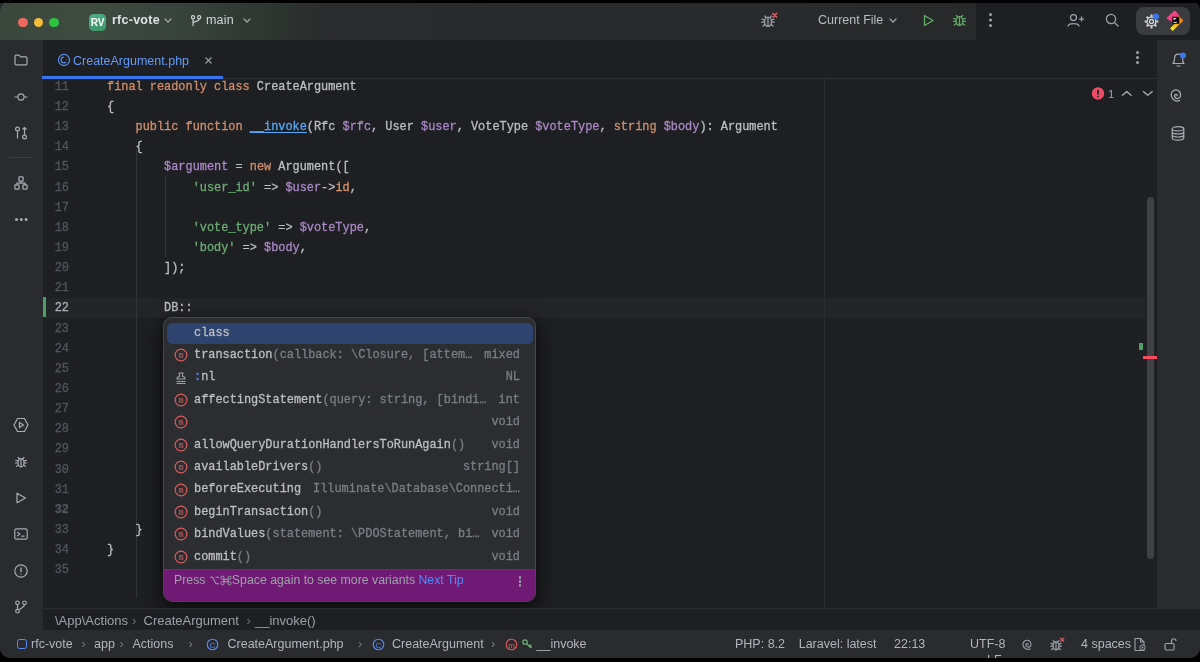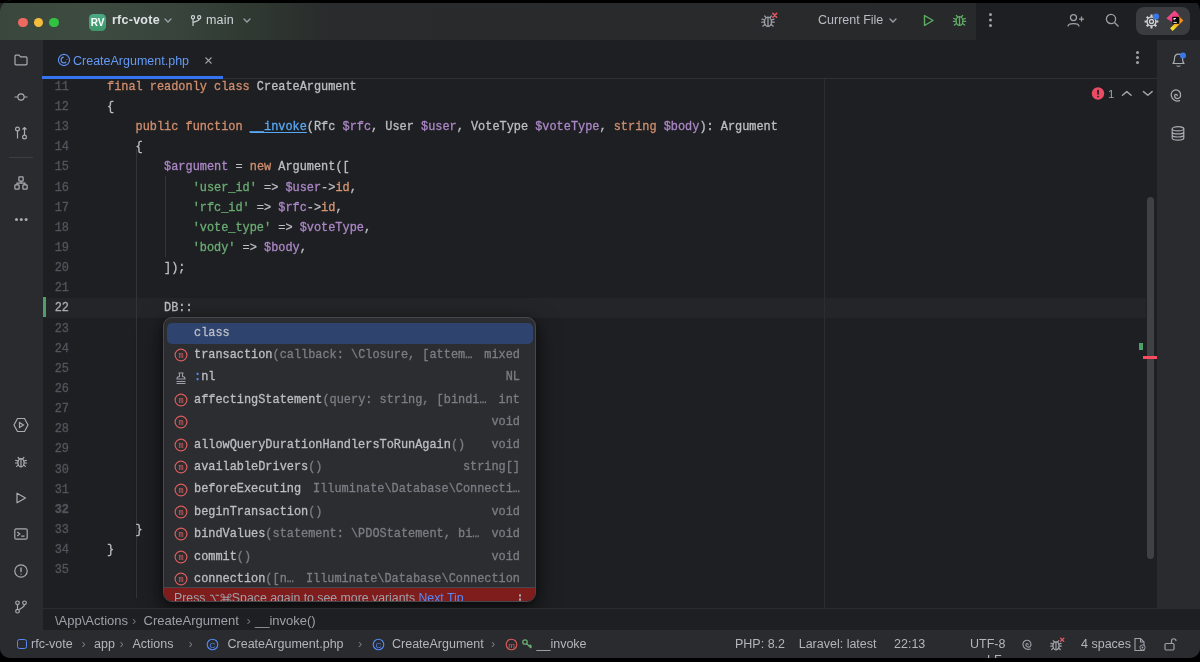--- a/index.html
+++ b/index.html
@@ -28,21 +28,21 @@
 .st { color:#6aab73; }
 .pr { color:#d89673; }
 .pl { color:#bcbec4; }
 .fn2 { color:#548af7; }
 
 .popup { position:absolute; left:163px; top:317px; width:373px; height:285px; background:#2b2d30; border:1px solid #46484d; border-radius:9px; box-shadow:0 8px 24px rgba(0,0,0,0.55), 0 2px 8px rgba(0,0,0,0.35); overflow:hidden; }
 .prow { position:absolute; left:0; width:371px; height:22.4px; }
 .pname { color:#bcbec4; }
 .psig { color:#7a7d84; }
 .ptype { position:absolute; right:15px; top:0; color:#7a7d84; }
-.footer { position:absolute; left:0; bottom:0; width:371px; height:14px; background:#7f1d1d; border-top:1px solid #46484d; color:#9da0a8; font-size:12.3px; line-height:21px; }
+.footer { position:absolute; left:0; bottom:0; width:371px; height:32px; background:#701a75; border-top:1px solid #46484d; color:#9da0a8; font-size:12.3px; line-height:21px; }
 
 .crumbs { position:absolute; left:43px; top:608px; width:1157px; height:22px; background:#1e1f22; color:#9da0a8; font-size:13px; line-height:23px; border-top:1px solid #2a2c30; }
 .status { position:absolute; left:0; top:630px; width:1200px; height:28px; background:#2a2b2e; color:#b2b5bc; font-size:12.5px; line-height:29px; }
 .sep { color:#6e7177; }
 </style>
 </head>
 <body>
 <div class="abs" style="left:0;top:2.5px;width:48px;height:13px;background:#232527;"></div>
 <div class="win">
   <div class="abs" style="left:0;top:0;width:1200px;height:2.5px;background:#000;z-index:60;"></div>
@@ -246,21 +246,20 @@
 <div class="cl mono" style="top:17.9px;height:20px;line-height:20px;"><span class="pl">{</span></div>
 <div class="ln mono" style="top:38.1px;height:20px;line-height:20px;color:#51555c;">13</div>
 <div class="cl mono" style="top:38.1px;height:20px;line-height:20px;"><span class="pl">    </span><span class="kw">public function</span><span class="pl"> </span><span class="fn">__invoke</span><span class="pl">(Rfc </span><span class="vr">$rfc</span><span class="pl">, User </span><span class="vr">$user</span><span class="pl">, VoteType </span><span class="vr">$voteType</span><span class="pl">, </span><span class="kw">string</span><span class="pl"> </span><span class="vr">$body</span><span class="pl">): Argument</span></div>
 <div class="ln mono" style="top:58.2px;height:20px;line-height:20px;color:#51555c;">14</div>
 <div class="cl mono" style="top:58.2px;height:20px;line-height:20px;"><span class="pl">    {</span></div>
 <div class="ln mono" style="top:78.4px;height:20px;line-height:20px;color:#51555c;">15</div>
 <div class="cl mono" style="top:78.4px;height:20px;line-height:20px;"><span class="pl">        </span><span class="vr">$argument</span><span class="pl"> = </span><span class="kw">new</span><span class="pl"> Argument([</span></div>
 <div class="ln mono" style="top:98.5px;height:20px;line-height:20px;color:#51555c;">16</div>
 <div class="cl mono" style="top:98.5px;height:20px;line-height:20px;"><span class="pl">            </span><span class="st">'user_id'</span><span class="pl"> =&gt; </span><span class="vr">$user</span><span class="pl">-&gt;</span><span class="pr">id</span><span class="pl">,</span></div>
 <div class="ln mono" style="top:118.6px;height:20px;line-height:20px;color:#51555c;">17</div>
-<div class="cl mono" style="top:118.6px;height:20px;line-height:20px;"><span class="pl">            </span><span class="st">'rfc_id'</span><span class="pl"> =&gt; </span><span class="vr">$rfc</span><span class="pl">-&gt;</span><span class="pr">id</span><span class="pl">,</span></div>
 <div class="ln mono" style="top:138.8px;height:20px;line-height:20px;color:#51555c;">18</div>
 <div class="cl mono" style="top:138.8px;height:20px;line-height:20px;"><span class="pl">            </span><span class="st">'vote_type'</span><span class="pl"> =&gt; </span><span class="vr">$voteType</span><span class="pl">,</span></div>
 <div class="ln mono" style="top:158.9px;height:20px;line-height:20px;color:#51555c;">19</div>
 <div class="cl mono" style="top:158.9px;height:20px;line-height:20px;"><span class="pl">            </span><span class="st">'body'</span><span class="pl"> =&gt; </span><span class="vr">$body</span><span class="pl">,</span></div>
 <div class="ln mono" style="top:179.1px;height:20px;line-height:20px;color:#51555c;">20</div>
 <div class="cl mono" style="top:179.1px;height:20px;line-height:20px;"><span class="pl">        ]);</span></div>
 <div class="ln mono" style="top:199.2px;height:20px;line-height:20px;color:#51555c;">21</div>
 <div class="ln mono" style="top:219.3px;height:20px;line-height:20px;color:#a9abb2;">22</div>
 <div class="cl mono" style="top:219.3px;height:20px;line-height:20px;"><span class="pl">        DB::</span></div>
 <div class="ln mono" style="top:239.5px;height:20px;line-height:20px;color:#51555c;">23</div>

